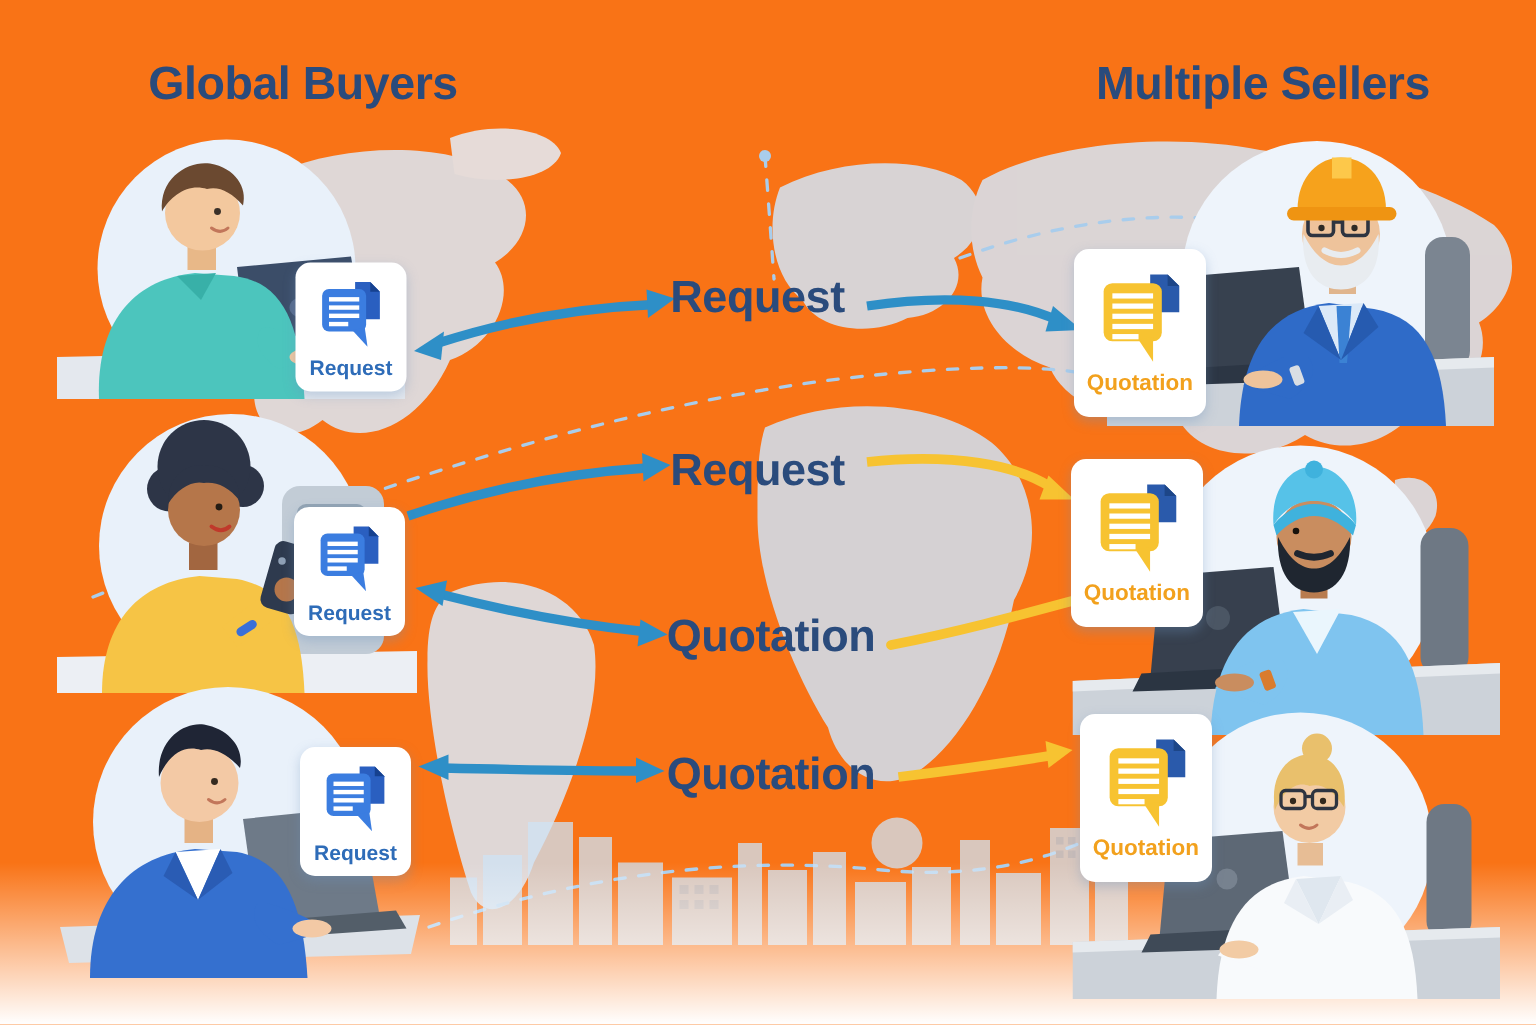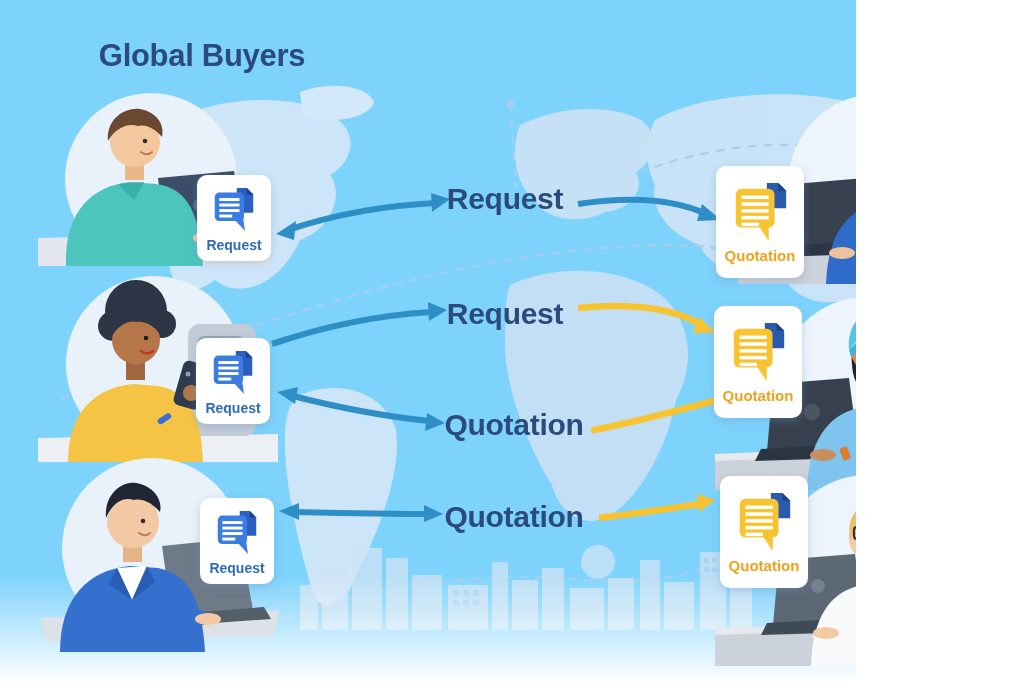--- a/index.html
+++ b/index.html
@@ -1,18 +1,18 @@
 <!DOCTYPE html>
 <html><head>
 <meta charset="utf-8">
 <style>
   html,body{margin:0;padding:0;background:#ffffff;}
   .canvas{
-    position:relative;width:856px;height:683px;overflow:hidden;
-    background:#7dd3fc;font-family:"Liberation Sans",sans-serif;
+    position:relative;width:1024px;height:683px;overflow:hidden;
+    background:#f97316;font-family:"Liberation Sans",sans-serif;
   }
   .layer{position:absolute;left:0;top:0;width:1024px;height:683px;}
   .map-layer{z-index:0;}
   .persona{position:absolute;z-index:1;}
   .arrow-layer{z-index:2;pointer-events:none;}
   .title{
     position:absolute;z-index:3;font-size:31px;font-weight:bold;
     color:#2a4b7c;letter-spacing:-0.3px;text-align:center;
   }
   .flow-label{
@@ -97,20 +97,21 @@
         <rect x="704" y="558" width="5" height="5"></rect>
           <rect x="712" y="558" width="5" height="5"></rect>
         <rect x="704" y="567" width="5" height="5"></rect>
           <rect x="712" y="567" width="5" height="5"></rect>
       </g>
     </g>
     <rect x="0" y="575" width="1024" height="108" fill="url(#fadeWhite)"></rect>
   </svg>
 
   <div class="title" style="left:96px;top:38px;width:212px;">Global Buyers</div>
+  <div class="title" style="left:722px;top:38px;width:240px;">Multiple Sellers</div>
 
   <svg class="persona" style="left:38px;top:86px;width:232px;height:180px;" viewBox="0 0 232 180">
     <circle cx="113" cy="93" r="86" fill="#e9f1fa"></circle>
     <path d="M0 152 L232 147 L232 180 L0 180 Z" fill="#e4e8ee"></path>
     <g>
       <path d="M120 92 L196 85 L207 150 L128 156 Z" fill="#3b4d68"></path>
       <ellipse cx="164" cy="119" rx="9" ry="7" fill="#56698a"></ellipse>
       <path d="M112 155 L214 148 L221 158 L116 164 Z" fill="#2f3f56"></path>
     </g>
     <g>

